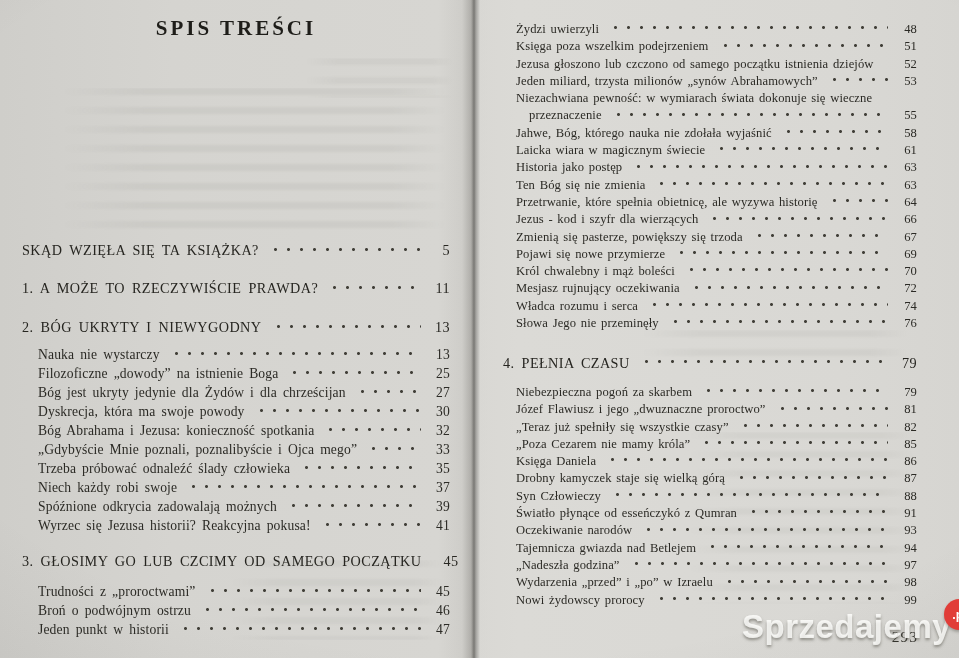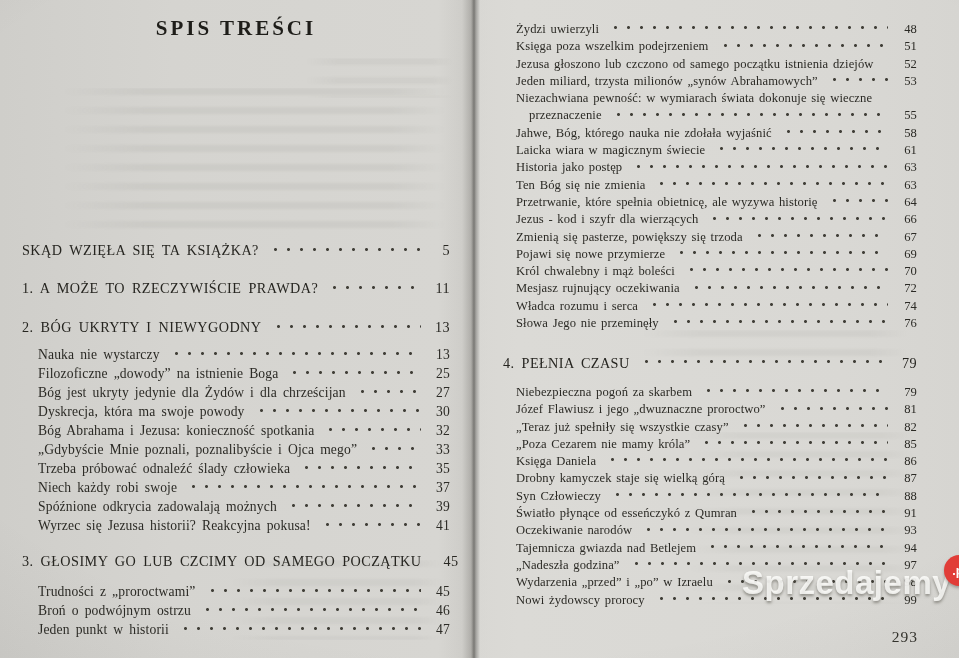--- a/index.html
+++ b/index.html
@@ -56,21 +56,21 @@
   .rp .row.indent2 { padding-left:26px; }
 
   .t  { white-space:nowrap; flex:0 0 auto; }
   .dots { flex:1 1 0; min-width:0; height:14px; margin:0 5px 0 8px; align-self:flex-end;
     background-image:radial-gradient(circle, #413f38 1.2px, rgba(0,0,0,0) 1.7px);
     background-size:13px 13px; background-repeat:repeat-x;
     background-position:left 2px bottom 4px; }
   .nodots .dots { background-image:none; }
   .pg { flex:0 0 auto; min-width:24px; text-align:right; white-space:nowrap; }
 
-  .watermark { position:absolute; left:742px; top:564px; z-index:6; }
+  .watermark { position:absolute; left:742px; top:608px; z-index:6; }
   .wm-text { font-family:"Liberation Sans", sans-serif; font-weight:700; font-size:33px; letter-spacing:0.5px;
     color:rgba(253,253,250,0.82);
     text-shadow:0 2px 3px rgba(80,78,70,0.55), 0 0 1px rgba(255,255,255,0.55); }
   .wm-badge { position:absolute; right:-24px; top:-9px; width:31px; height:31px; border-radius:50%;
     background:#e13d38; color:#fff; display:flex; align-items:center; justify-content:center;
     font-family:"Liberation Sans", sans-serif; font-weight:700; font-size:12.5px; letter-spacing:0;
     box-shadow:0 2px 3px rgba(80,78,70,0.4); }
   .page-number { position:absolute; left:880px; top:628px; width:38px; text-align:right;
     font-size:15.5px; letter-spacing:1px; color:#33322c; z-index:2; }
 </style>

